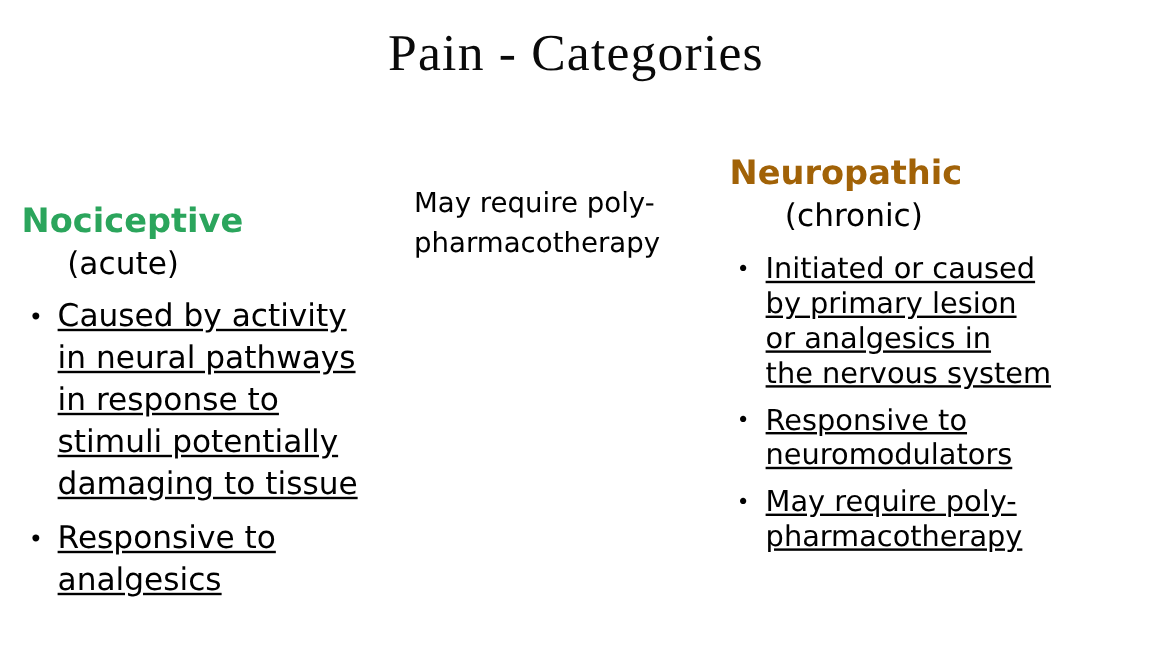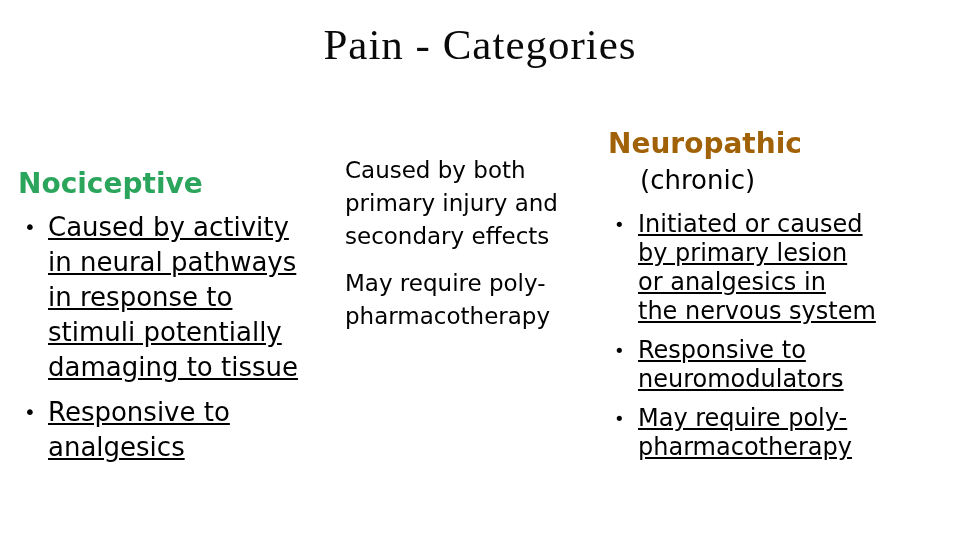--- a/index.html
+++ b/index.html
@@ -79,57 +79,55 @@
   #col-mixed { left: 345px; top: 140px; width: 260px; }
   #col-mixed .para {
     margin: 14px 0 0 0;
     font-size: 23px;
     line-height: 33px;
     white-space: pre-line;
   }
 
   
   #col-neuropathic { left: 608px; top: 126px; width: 345px; }
-  #col-neuropathic .col-subheading { margin-left: 32px; }
+  #col-neuropathic .col-subheading { margin-left: 46px; }
   #col-neuropathic .bullet-list { margin-top: 11px; }
   #col-neuropathic .bullet-text,
   #col-neuropathic .bullet-dot { font-size: 24px; line-height: 29px; }
   #col-neuropathic .bullet-dot { font-size: 18px; line-height: 29px; }
   #col-neuropathic .bullet-item + .bullet-item { margin-top: 10px; }
 </style>
 </head>
 <body>
 
 <div id="slide">
 
   <div class="slide-title">Pain - Categories</div>
 
   <div class="col" id="col-nociceptive">
     <div class="col-heading green">Nociceptive</div>
+    <div class="col-subheading">(acute)</div>
     <ul class="bullet-list">
       <li class="bullet-item">
         <span class="bullet-dot">•</span>
         <span class="bullet-text">Caused by activity
 in neural pathways
 in response to
 stimuli potentially
 damaging to tissue</span>
       </li>
       <li class="bullet-item">
         <span class="bullet-dot">•</span>
         <span class="bullet-text">Responsive to
 analgesics</span>
       </li>
     </ul>
   </div>
 
   <div class="col" id="col-mixed">
-    <p class="para">Caused by both
-primary injury and
-secondary effects</p>
     <p class="para">May require poly-
 pharmacotherapy</p>
   </div>
 
   <div class="col" id="col-neuropathic">
     <div class="col-heading blue">Neuropathic</div>
     <div class="col-subheading">(chronic)</div>
     <ul class="bullet-list">
       <li class="bullet-item">
         <span class="bullet-dot">•</span>

